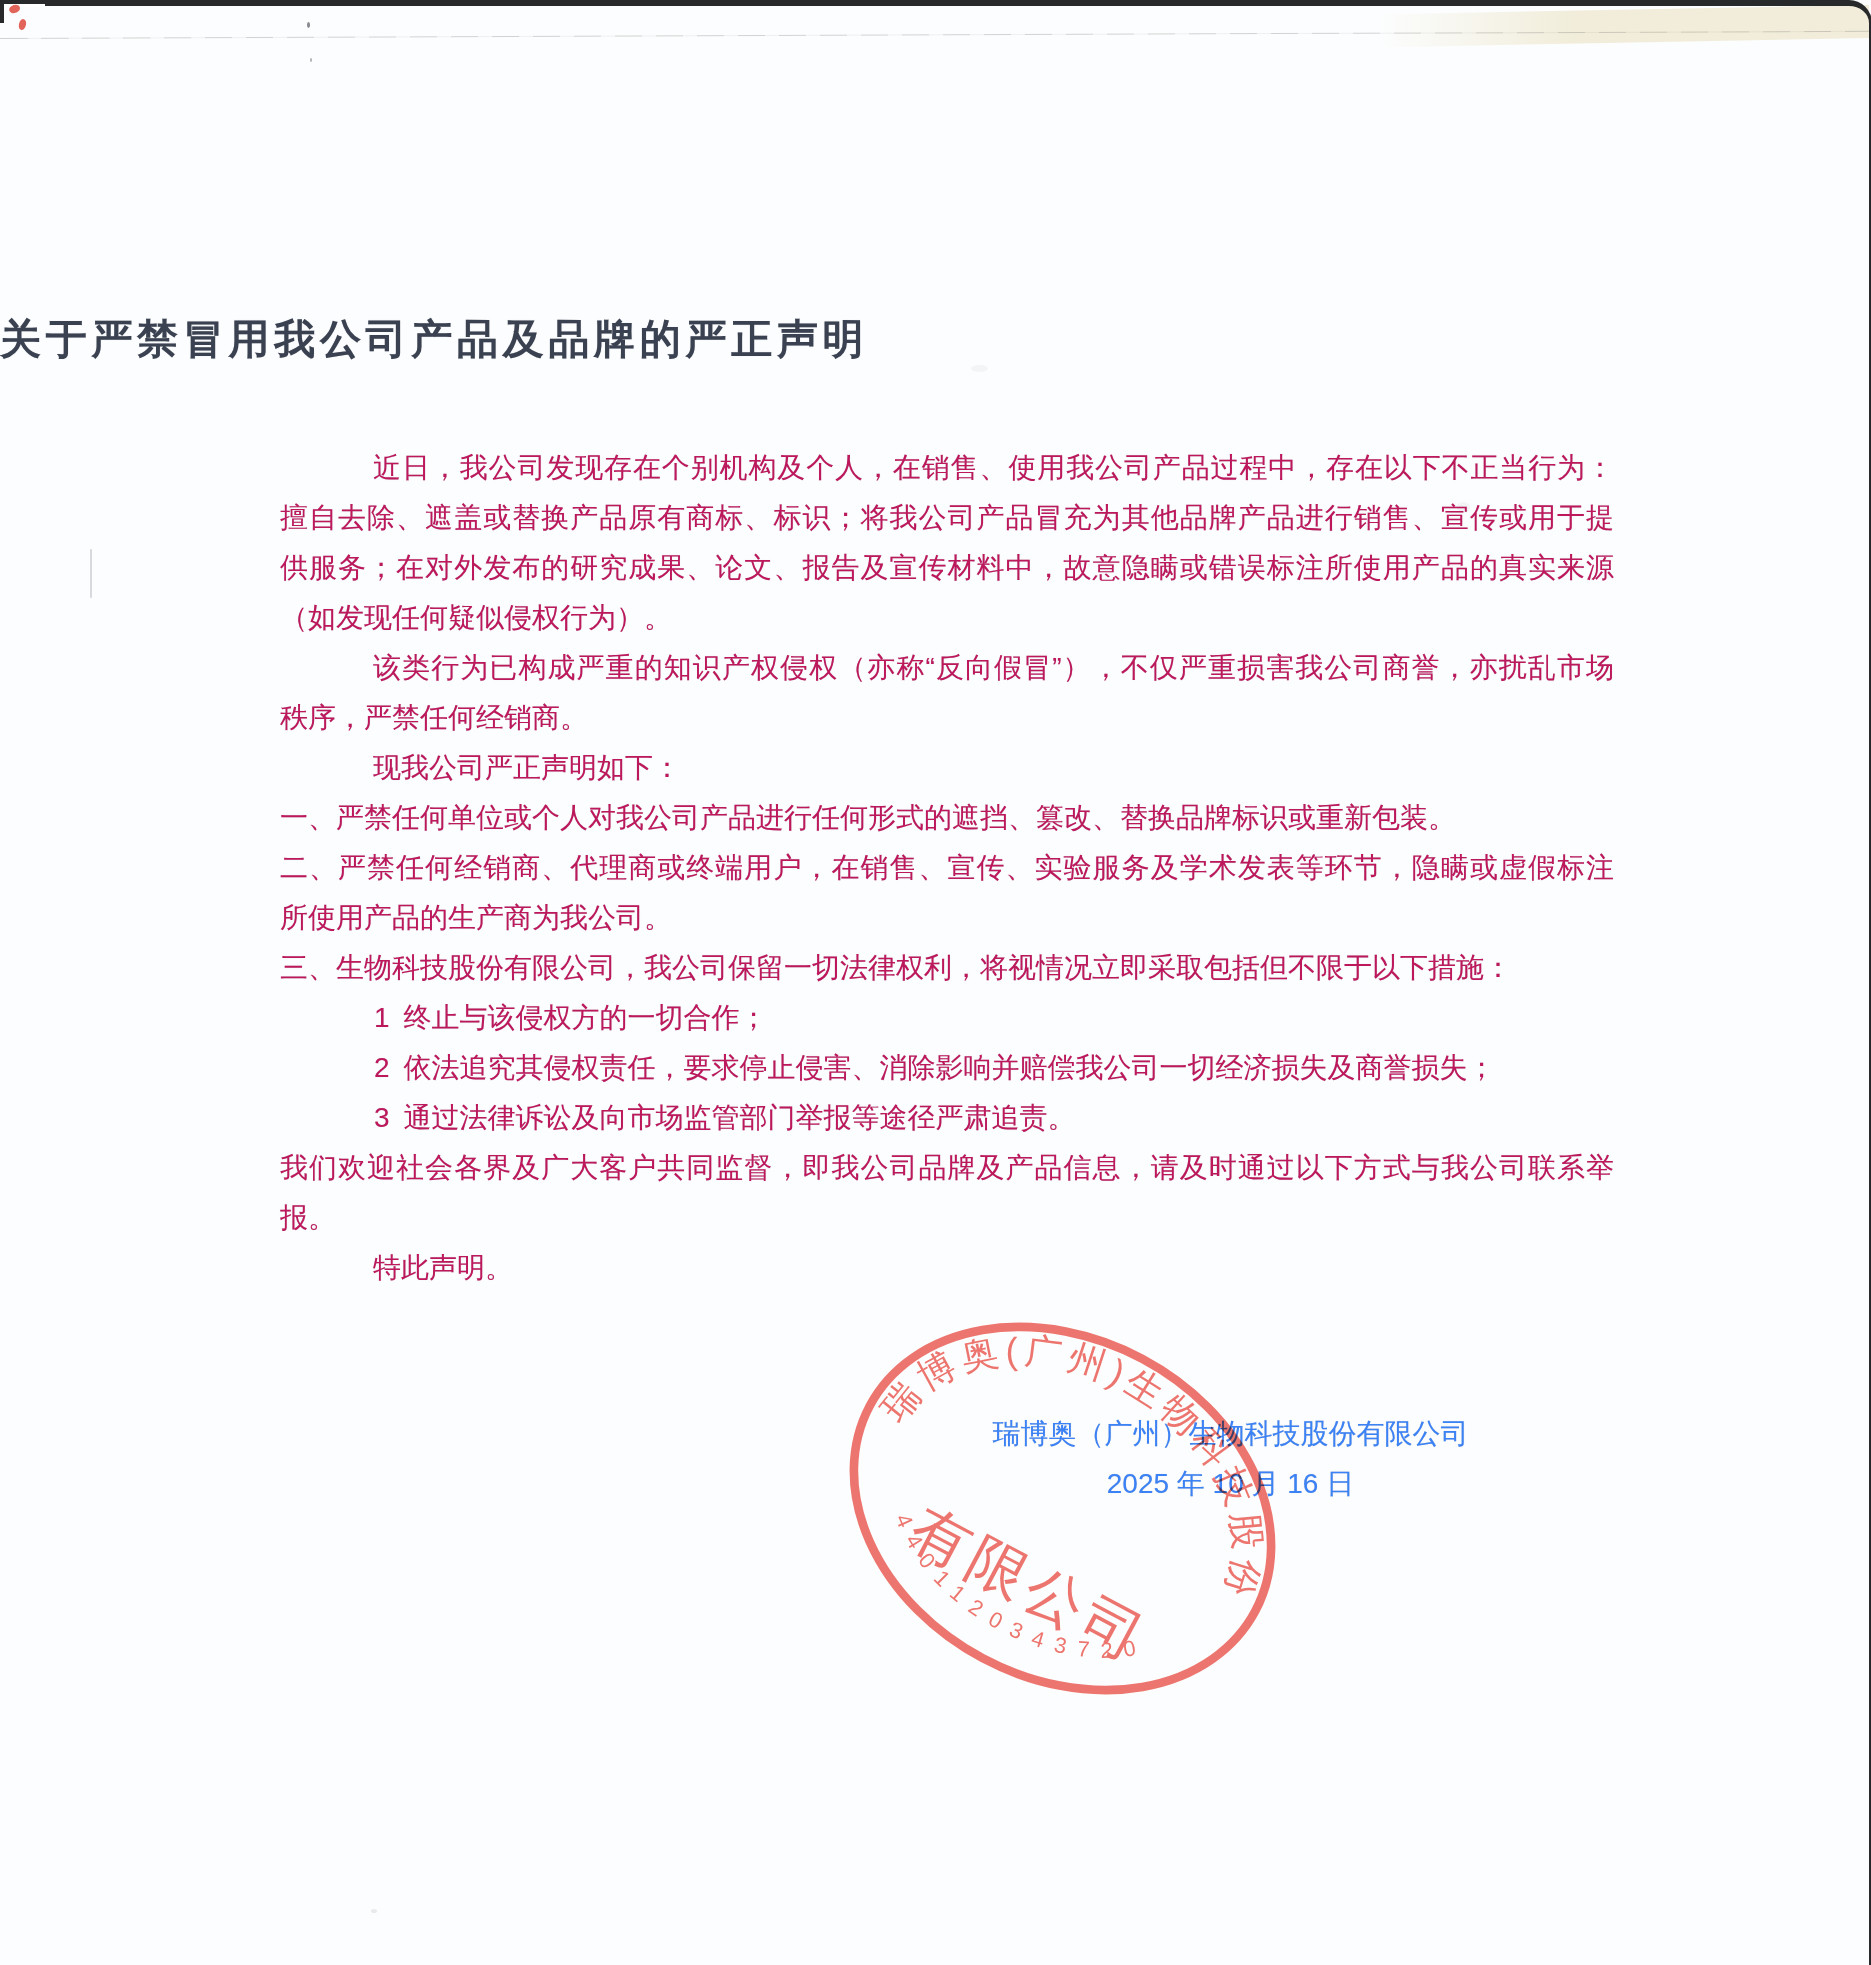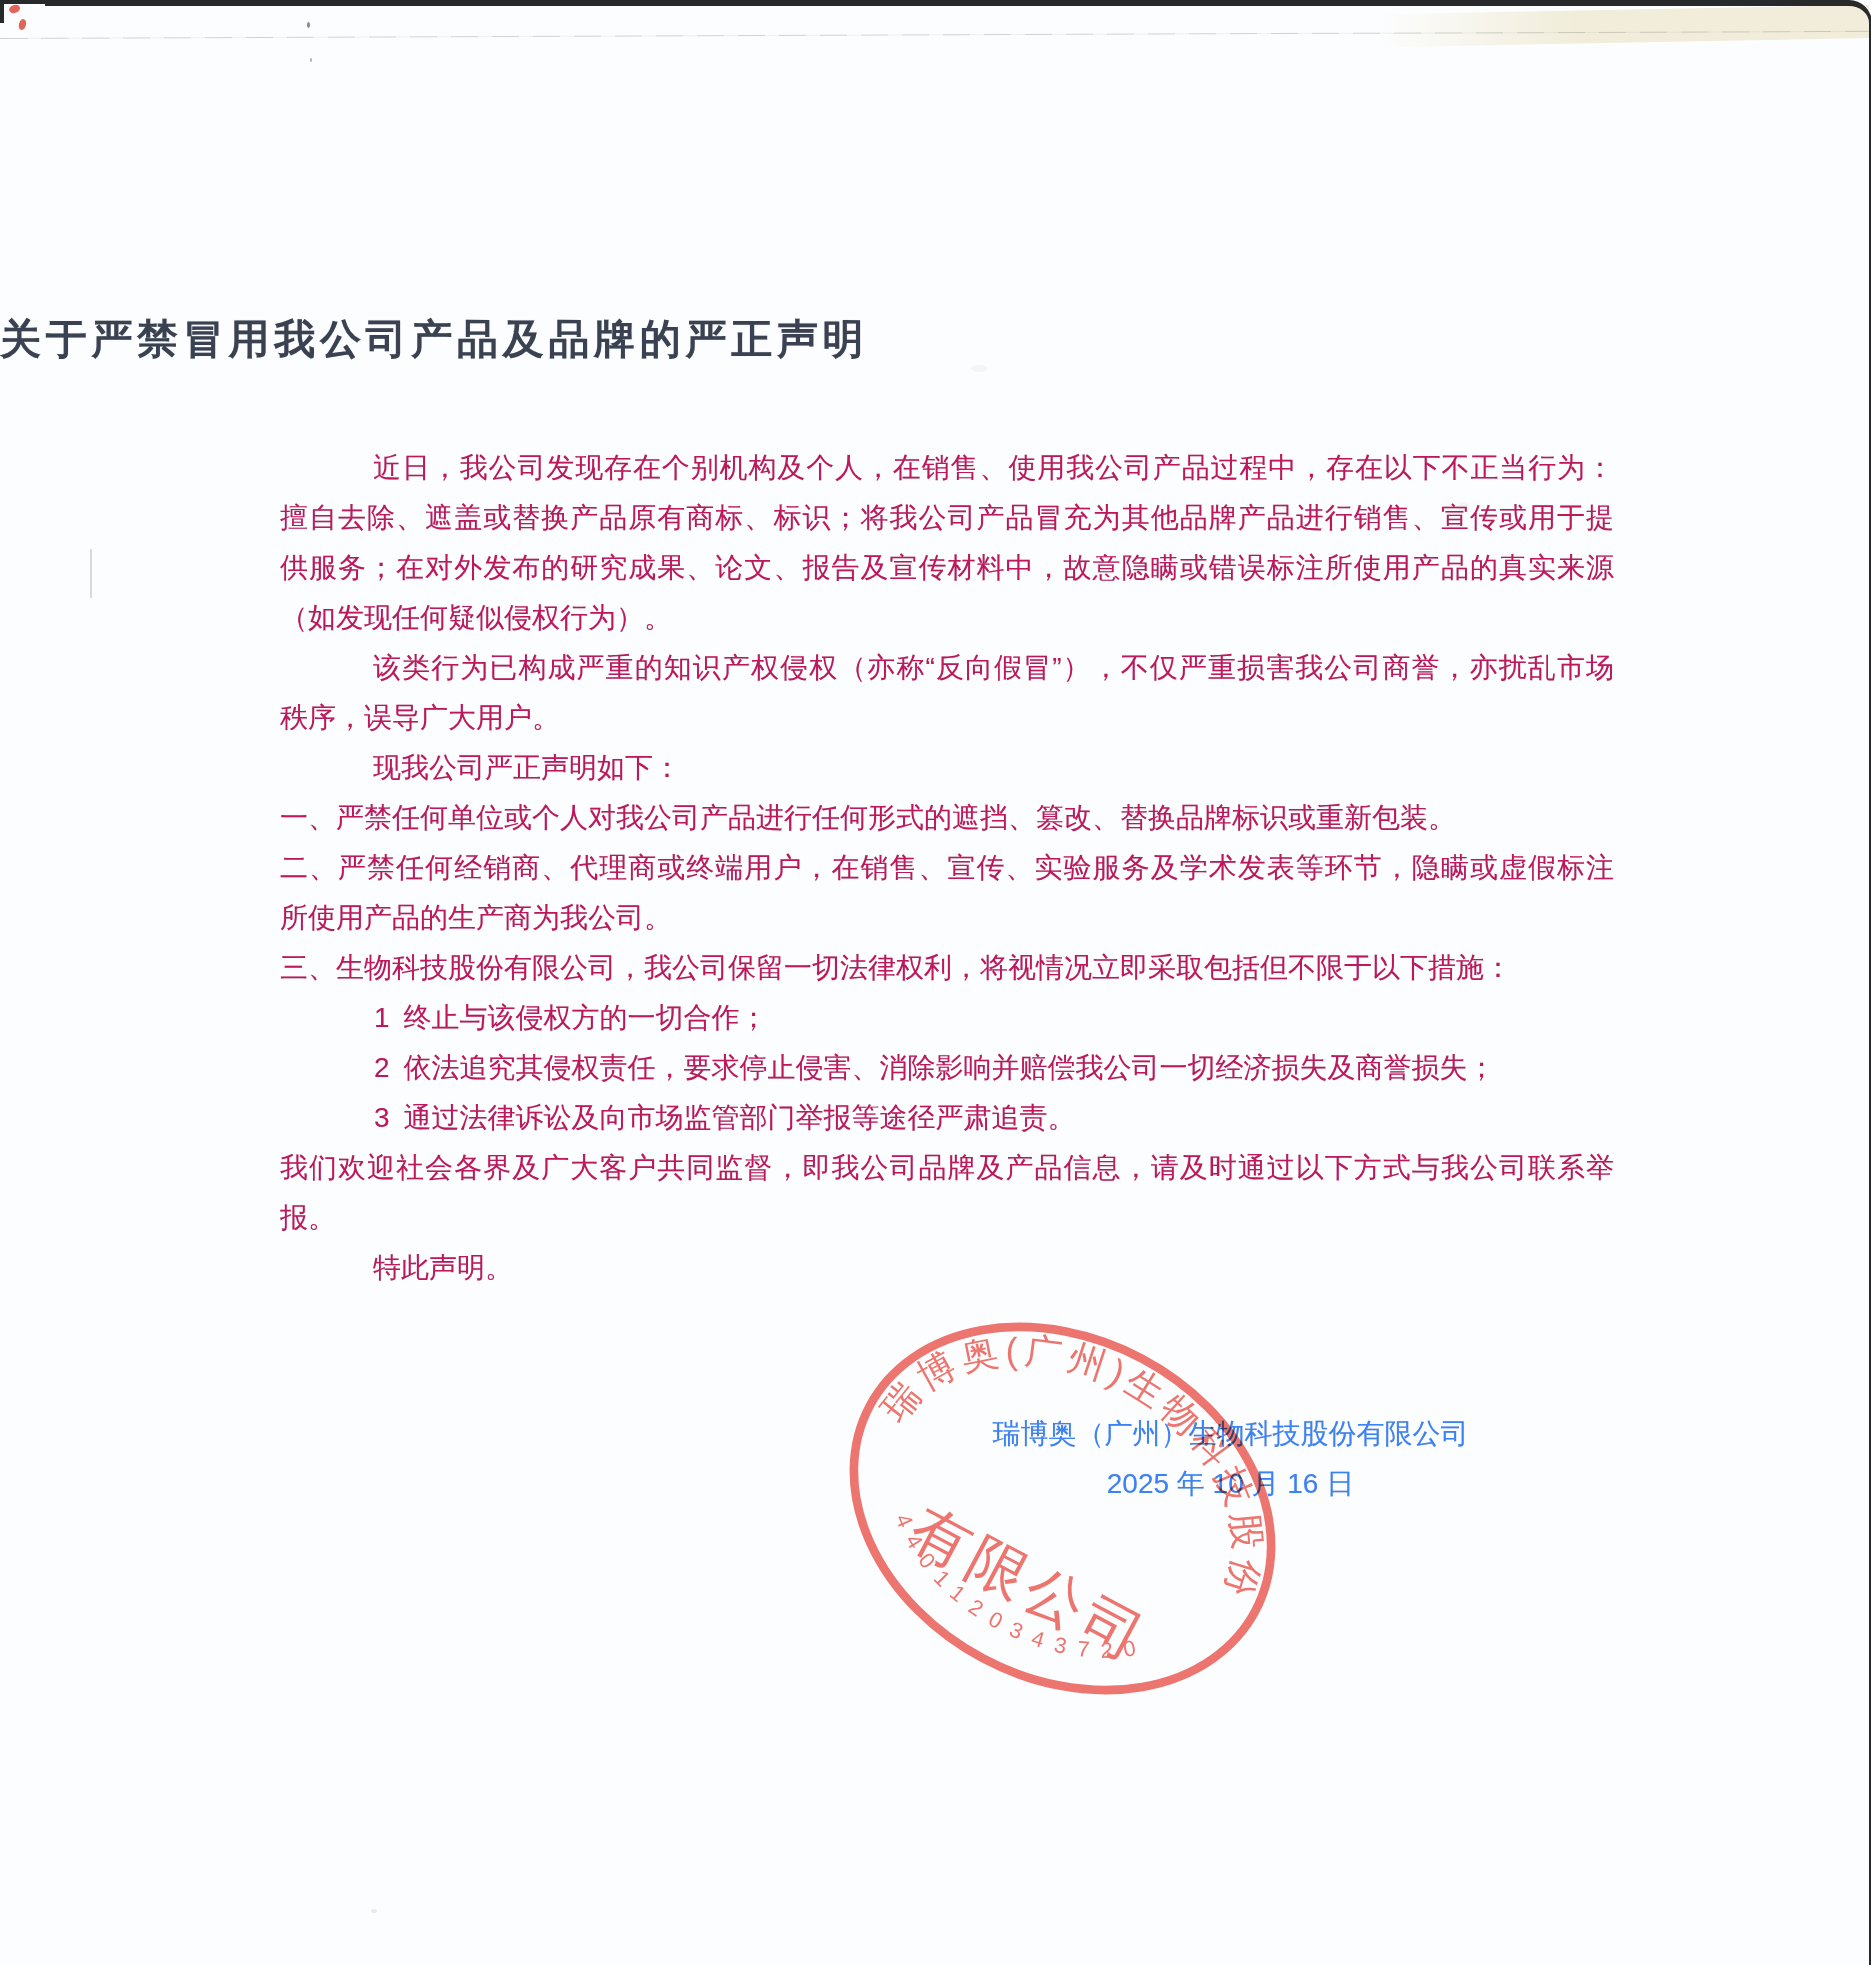--- a/index.html
+++ b/index.html
@@ -92,21 +92,21 @@
   <div class="speck smudge3"></div>
 
   <div class="title">关于严禁冒用我公司产品及品牌的严正声明</div>
 
   <div class="body">
     <div class="ln ind">近日，我公司发现存在个别机构及个人，在销售、使用我公司产品过程中，存在以下不正当行为：</div>
     <div class="ln">擅自去除、遮盖或替换产品原有商标、标识；将我公司产品冒充为其他品牌产品进行销售、宣传或用于提</div>
     <div class="ln">供服务；在对外发布的研究成果、论文、报告及宣传材料中，故意隐瞒或错误标注所使用产品的真实来源</div>
     <div class="ln last">（如发现任何疑似侵权行为）。</div>
     <div class="ln ind">该类行为已构成严重的知识产权侵权（亦称“反向假冒”），不仅严重损害我公司商誉，亦扰乱市场</div>
-    <div class="ln last">秩序，误导广大用户。</div>
+    <div class="ln last">秩序，严禁任何经销商。</div>
     <div class="ln last ind">现我公司严正声明如下：</div>
     <div class="ln last">一、严禁任何单位或个人对我公司产品进行任何形式的遮挡、篡改、替换品牌标识或重新包装。</div>
     <div class="ln">二、严禁任何经销商、代理商或终端用户，在销售、宣传、实验服务及学术发表等环节，隐瞒或虚假标注</div>
     <div class="ln last">所使用产品的生产商为我公司。</div>
     <div class="ln last">三、生物科技股份有限公司，我公司保留一切法律权利，将视情况立即采取包括但不限于以下措施：</div>
     <div class="ln last sub">1 终止与该侵权方的一切合作；</div>
     <div class="ln last sub">2 依法追究其侵权责任，要求停止侵害、消除影响并赔偿我公司一切经济损失及商誉损失；</div>
     <div class="ln last sub">3 通过法律诉讼及向市场监管部门举报等途径严肃追责。</div>
     <div class="ln">我们欢迎社会各界及广大客户共同监督，即我公司品牌及产品信息，请及时通过以下方式与我公司联系举</div>
     <div class="ln last">报。</div>

